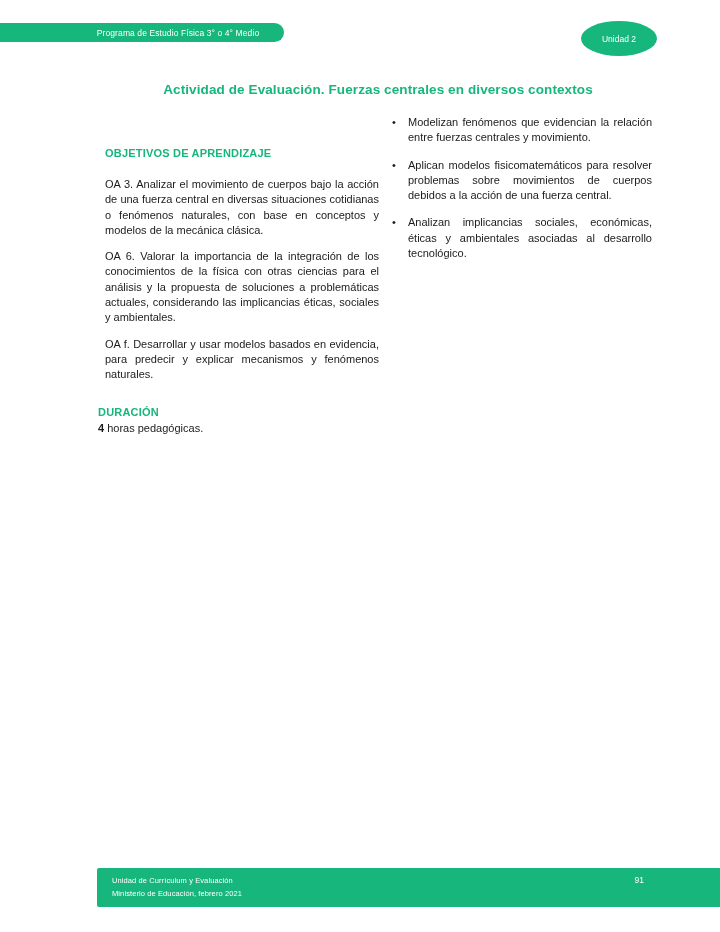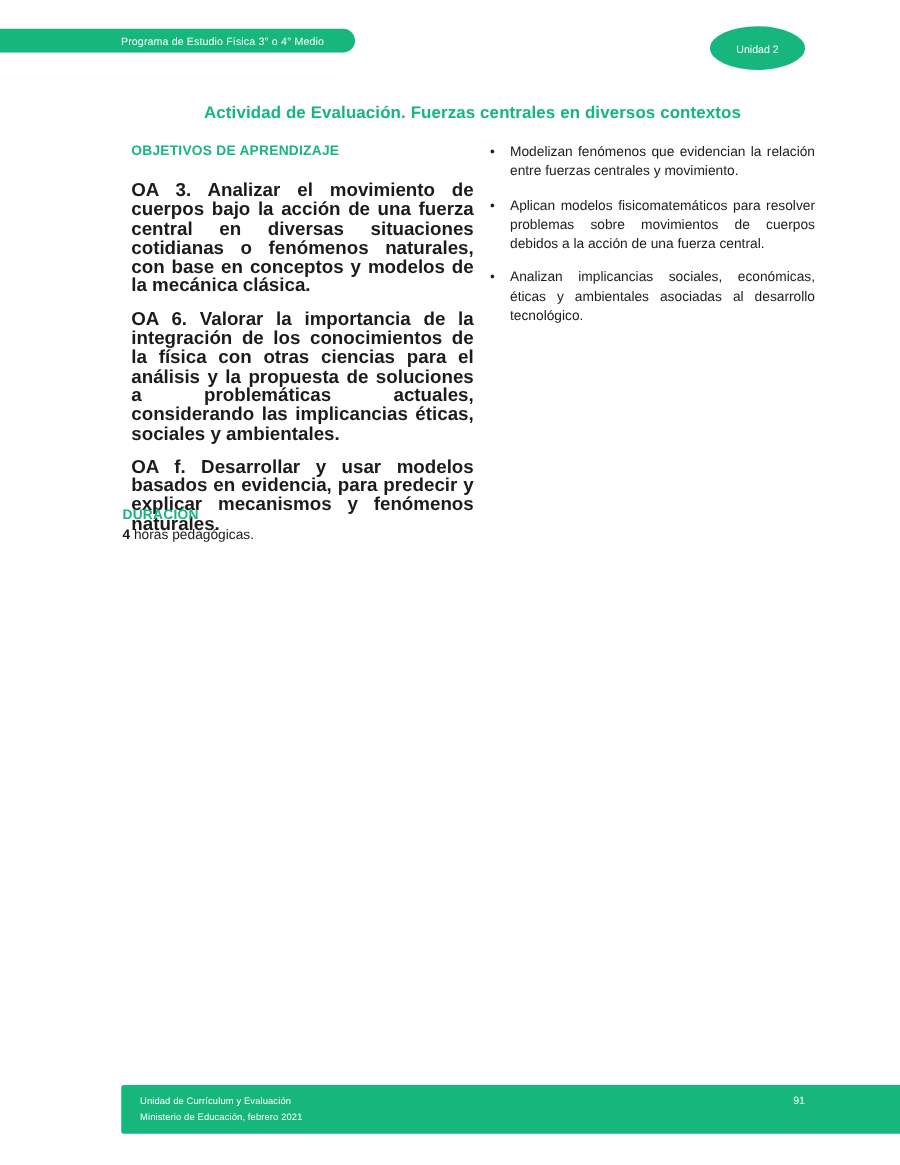--- a/index.html
+++ b/index.html
@@ -22,46 +22,46 @@
     position:absolute;left:0;top:23px;width:284px;height:19px;
     background:var(--accent);
     border-radius:0 10px 10px 0;
     display:flex;align-items:center;justify-content:center;
     padding-left:72px;
   }
   .program-badge span{
     color:#fff;font-size:8.5px;letter-spacing:.1px;white-space:nowrap;
   }
   .unit-badge{
-    position:absolute;left:568px;top:21px;width:76px;height:35px;
+    position:absolute;left:581px;top:21px;width:76px;height:35px;
     background:var(--accent);
     border-radius:50%;
     display:flex;align-items:center;justify-content:center;
   }
   .unit-badge span{color:#fff;font-size:8.5px;white-space:nowrap;}
 
   
   .title{
     position:absolute;left:98px;top:82px;width:560px;
     color:var(--accent);
     font-size:13.5px;font-weight:bold;letter-spacing:.1px;text-align:center;
   }
 
   
   .col{position:absolute;top:115px;}
   .col h2{
     color:var(--accent);
     font-size:11px;font-weight:bold;letter-spacing:.2px;
     margin-bottom:18px;
+    margin-top:32px;
   }
   .col-left{left:105px;width:274px;}
   .col-left p{
-    font-size:15px;line-height:15.3px;text-align:justify;
+    font-size:11px;line-height:15.3px;text-align:justify;
     margin-bottom:11px;
-    font-weight:bold;
   }
   .col-right{left:390px;width:262px;}
   .col-right h2{text-align:center;}
   .col-right ul{list-style:none;}
   .col-right li{
     display:flex;
     font-size:11px;line-height:15.3px;
     margin-bottom:12px;
   }
   .col-right li .dot{

